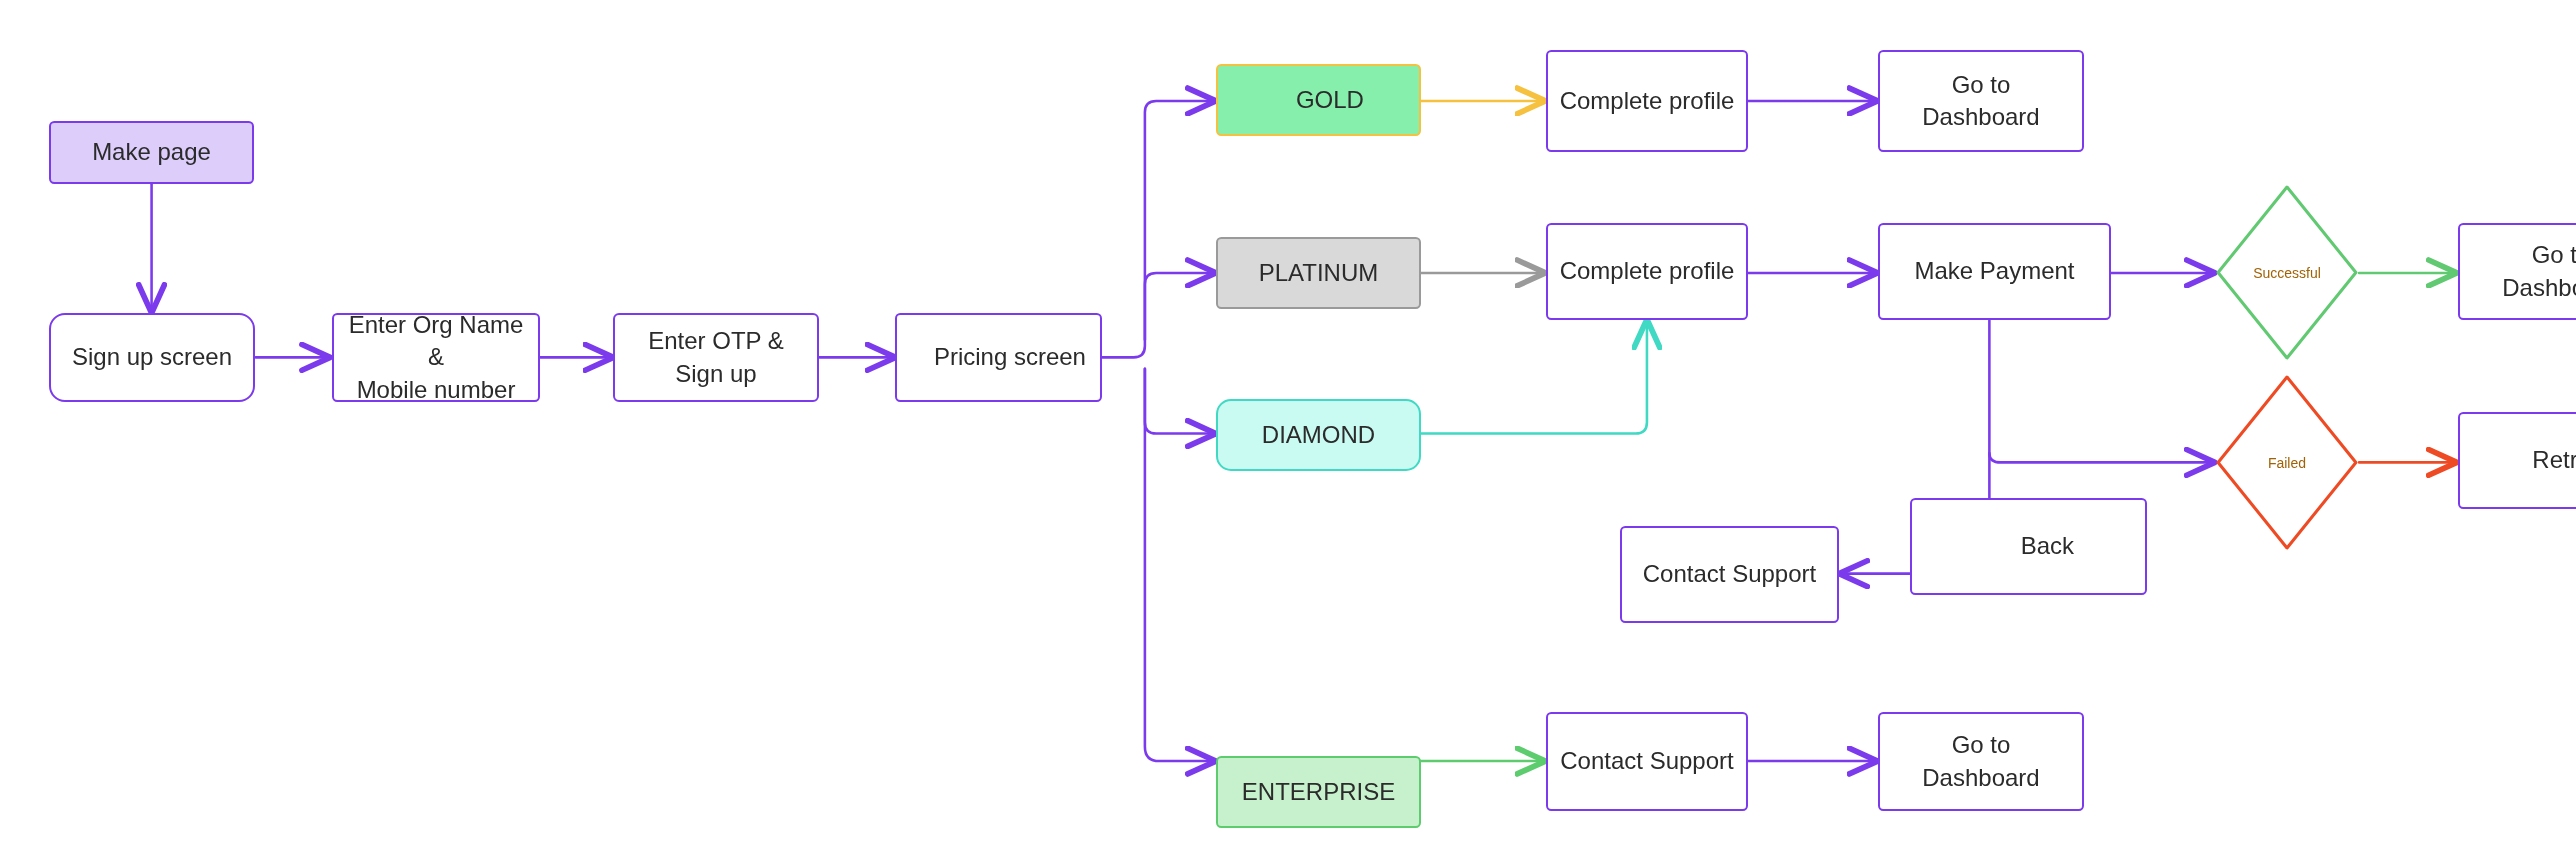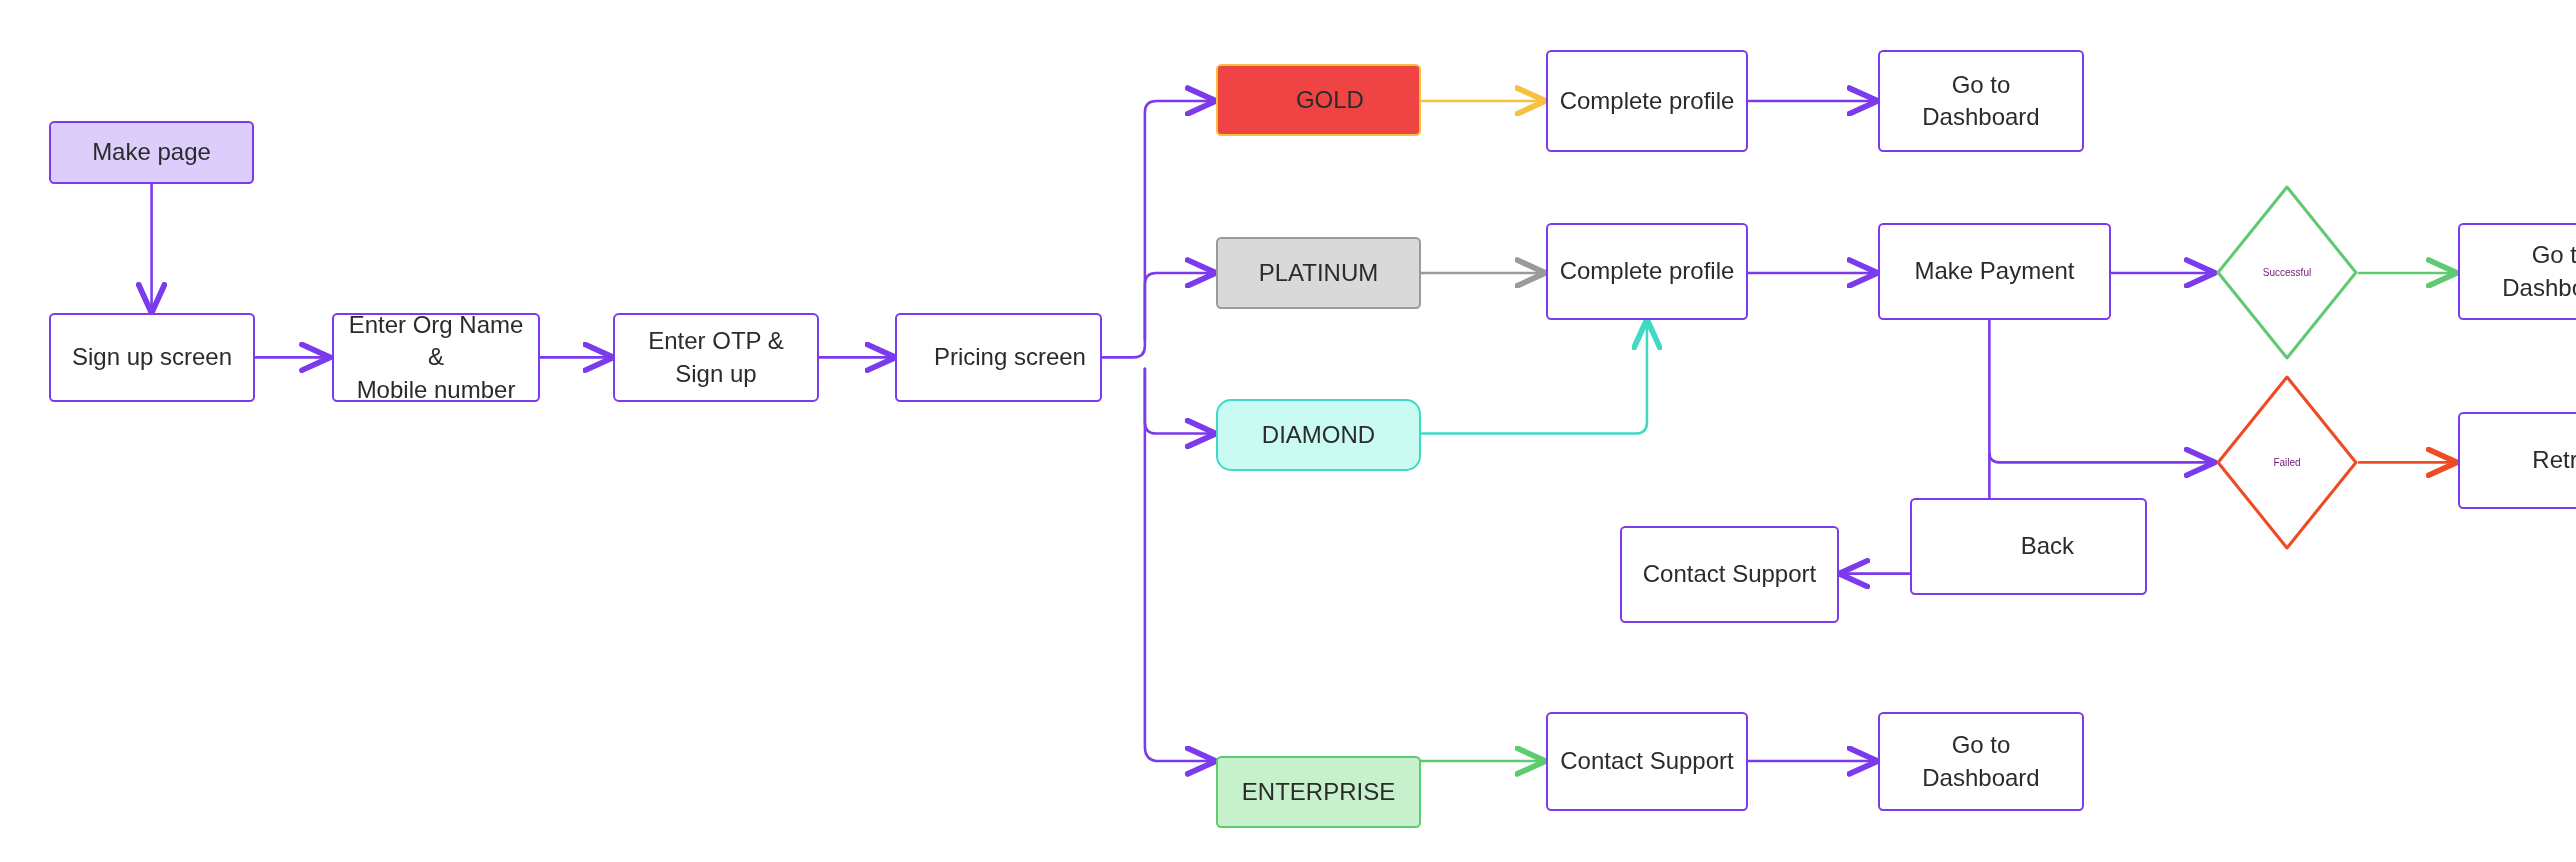--- a/index.html
+++ b/index.html
@@ -43,21 +43,21 @@
   }
   .node .lbl {
     display: block;
     white-space: pre-line;
   }
   .node.purple-fill {
     background: #dccdfb;
     border-color: #7c3aed;
   }
   .node.gold {
-    background: #ef4444;
+    background: #86efac;
     border-color: #f5c13f;
     padding-left: 28px;
   }
   .node.platinum {
     background: #d9d9d9;
     border-color: #9a9a9a;
   }
   .node.diamond-tier {
     background: #c9fbf3;
     border-color: #3fd9c4;
@@ -74,22 +74,22 @@
     z-index: 3;
   }
   .dec .dshape {
     position: absolute;
     left: 0; top: 0;
     width: 100%; height: 100%;
   }
   .dec .dlabel {
     position: relative;
     z-index: 2;
-    font-size: 10px;
-    color: #701a75;
+    font-size: 14px;
+    color: #a16207;
     text-align: left;
   }
 </style>
 </head>
 <body>
 
 <div id="canvas">
 
   <svg id="wires" viewBox="0 0 6200 1674" xmlns="http://www.w3.org/2000/svg">
     <defs>
@@ -149,21 +149,21 @@
 
       <path d="M2757,1478 L3000,1478" stroke="#5dcc6f" marker-end="url(#ah-egreen)"></path>
       <path d="M3393,1478 L3645,1478" stroke="#7c3aed" marker-end="url(#ah-purple)"></path>
     </g>
   </svg>
 
   <div class="node purple-fill" style="left:49px; top:121px; width:205px; height:63px;">
     <span class="lbl">Make page</span>
   </div>
 
-  <div class="node" style="left:49px; top:313px; width:206px; height:89px;">
+  <div class="node" style="left:49px; top:313px; width:206px; height:89px;border-radius:16px;">
     <span class="lbl">Sign up screen</span>
   </div>
 
   <div class="node" style="left:332px; top:313px; width:208px; height:89px;">
     <span class="lbl">Enter Org Name &amp;
 Mobile number</span>
   </div>
 
   <div class="node" style="left:613px; top:313px; width:206px; height:89px;border-radius:6px;">
     <span class="lbl">Enter OTP &amp;

